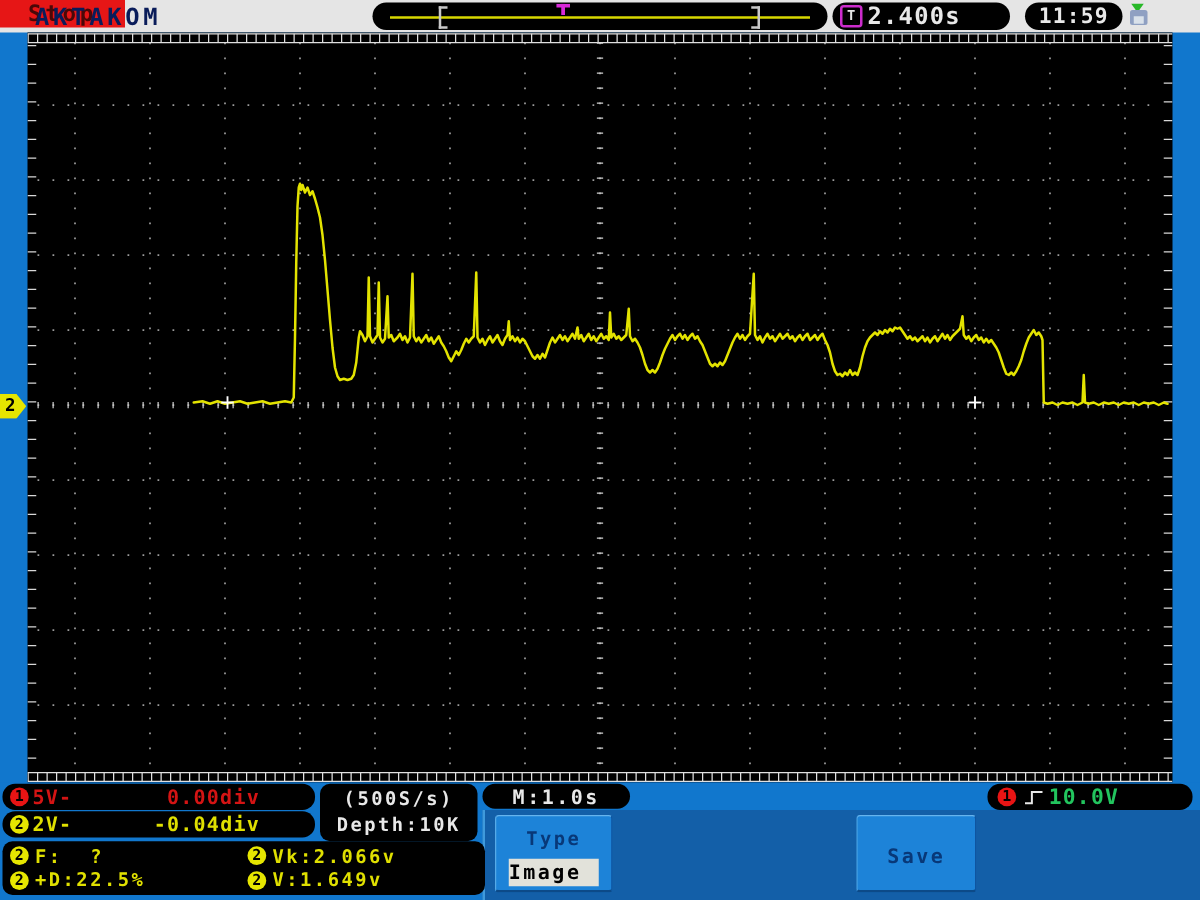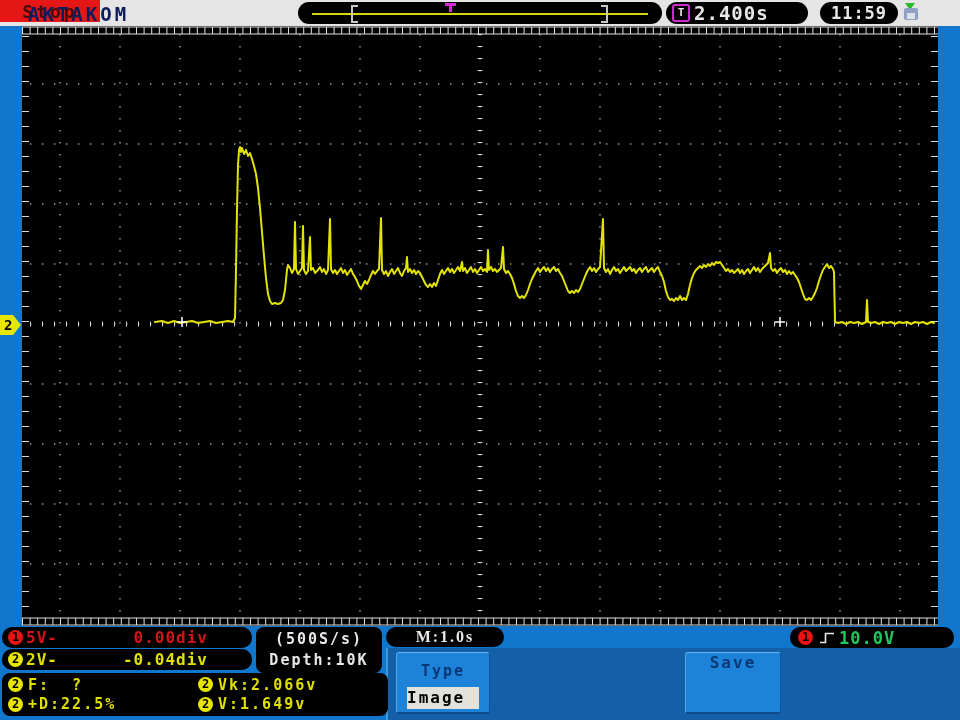--- a/index.html
+++ b/index.html
@@ -42,35 +42,35 @@
   #ch1pill{top:1px;} #ch2pill{top:23px;}
   .circ{display:inline-block;width:15px;height:15px;border-radius:50%;color:#000;
         font-size:12px;line-height:15px;text-align:center;flex:none;}
   .c1{background:#e81414;} .c2{background:#e6e600;}
   .chpill .scale{margin-left:3px;font-size:16px;letter-spacing:1px;}
   .chpill .offset{margin-left:auto;padding-right:38px;font-size:16px;letter-spacing:1px;}
   .red{color:#d41414;} .yel{color:#e0e000;}
   #samplepill{left:256px;top:1px;width:126px;height:46px;border-radius:8px;flex-direction:column;justify-content:center;}
   #samplepill div{color:#e8e8e8;font-size:15px;letter-spacing:2px;line-height:21px;}
   #mpill{left:386px;top:1px;width:118px;height:20px;border-radius:10px;justify-content:center;}
-  #mpill span{color:#e8e8e8;font-size:16px;letter-spacing:2px;font-family:Liberation Serif, serif;}
+  #mpill span{color:#e8e8e8;font-size:16px;letter-spacing:2px;}
   #trigpill{left:790px;top:1px;width:164px;height:21px;border-radius:10px;padding:0 8px;box-sizing:border-box;}
   #trigpill .lvl{color:#22c55e;font-size:17px;letter-spacing:1px;margin-left:4px;}
   #edgeicon{margin-left:6px;}
   
   #menu{position:absolute;left:386px;top:22px;width:574px;height:72px;background:#135fa8;border-left:2px solid #3f9adc;}
   .softbtn{position:absolute;top:4px;height:62px;background:#1d83d8;border-radius:3px;
            border-top:1px solid #66b4ee;border-left:1px solid #55aae8;
            border-bottom:2px solid #0c4a88;border-right:1px solid #0e55a0;box-sizing:border-box;cursor:pointer;}
   #typebtn{left:8px;width:94px;}
   #typebtn .t{margin-top:9px;text-align:center;color:#083878;font-size:15px;letter-spacing:2px;}
   #imagebox{margin:7px auto 0 auto;width:72px;height:22px;background:#e2e2da;color:#000;
             font-size:16px;letter-spacing:2px;text-align:left;line-height:22px;}
   #savebtn{left:297px;width:96px;}
-  #savebtn .t{text-align:center;color:#083878;font-size:16px;letter-spacing:2px;}
+  #savebtn .t{margin-top:22px;text-align:center;color:#083878;font-size:16px;letter-spacing:2px;}
   
   #measure{position:absolute;left:2px;top:47px;width:386px;height:43px;background:#000;border-radius:8px;
            display:grid;grid-template-columns:190px 1fr;grid-template-rows:1fr 1fr;padding:2px 0 2px 6px;box-sizing:border-box;}
   .mcell{display:flex;align-items:center;}
   .mcell .txt{margin-left:5px;font-size:15px;letter-spacing:2px;white-space:pre;}
 </style>
 </head>
 <body>
 
 <div id="stage">

